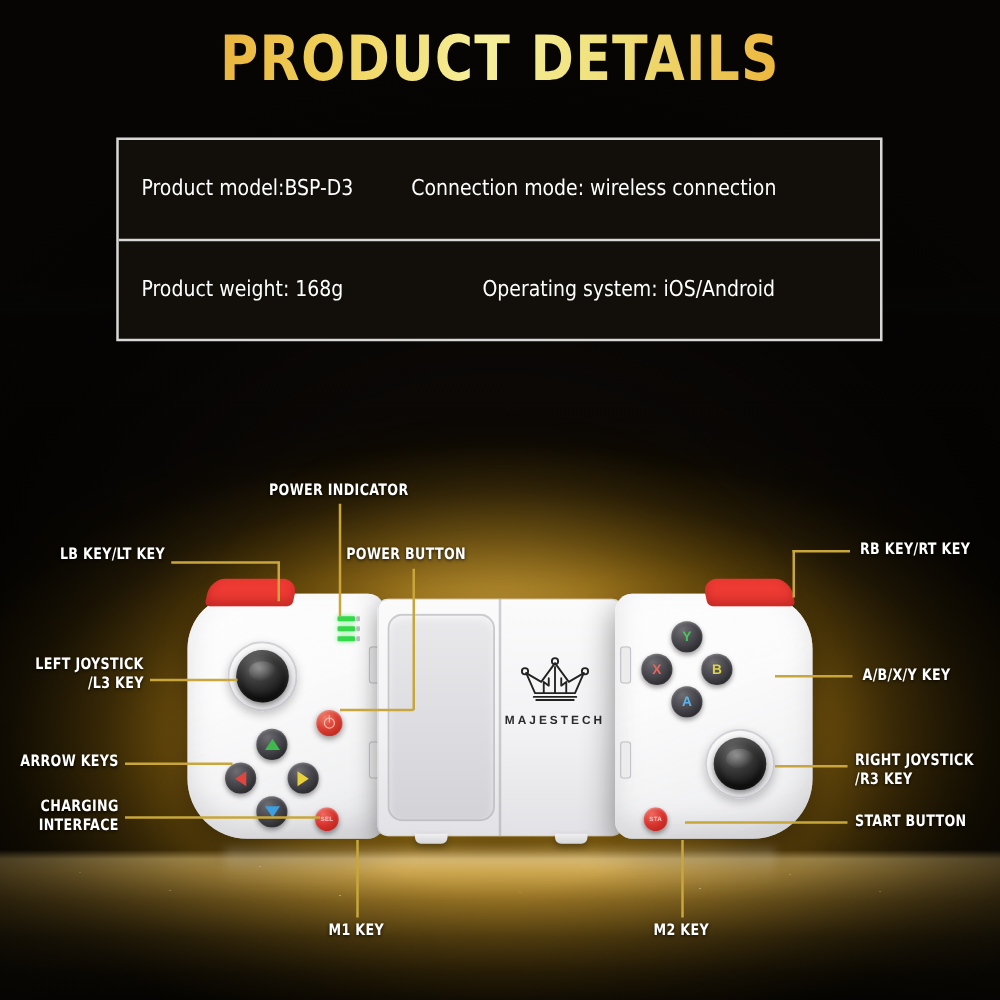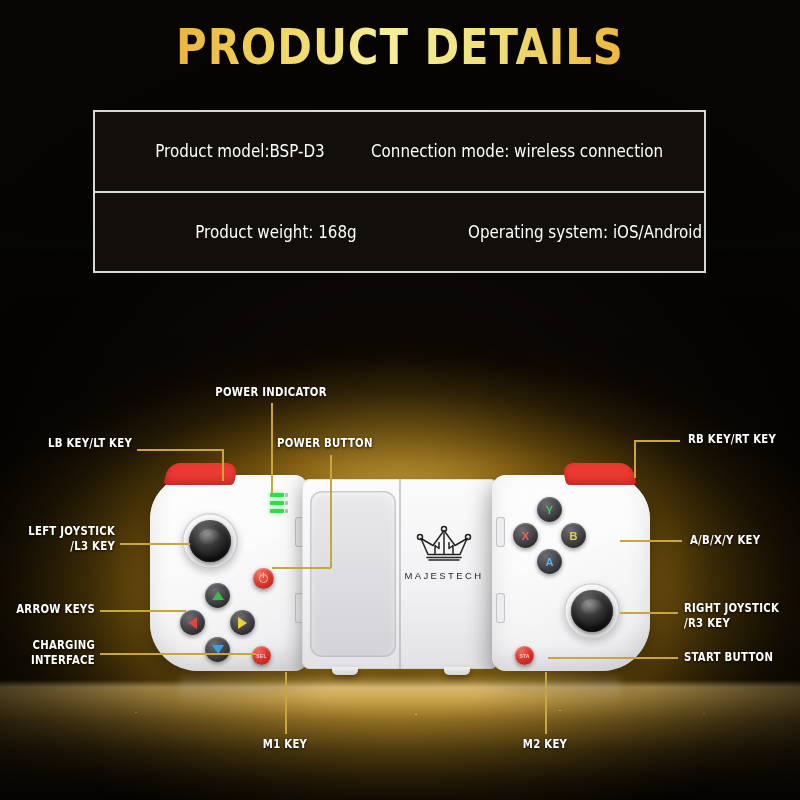--- a/index.html
+++ b/index.html
@@ -78,22 +78,22 @@
     -webkit-background-clip:text; background-clip:text;
     -webkit-text-fill-color:transparent; color:transparent;
   }
 
   
   .spec-table {
     position:absolute; left:93px; top:110px; width:613px; height:163px;
     border:2px solid #d8d8d8; background:#120e0a;
     display:flex; flex-direction:column;
   }
-  .spec-row { flex:1; display:flex; align-items:center; border-bottom:2px solid #d8d8d8;padding-left:42px; }
-  .spec-row:last-child { border-bottom:none;margin-left:40px; }
+  .spec-row { flex:1; display:flex; align-items:center; border-bottom:2px solid #d8d8d8; }
+  .spec-row:last-child { border-bottom:none; }
   .spec-cell {
     color:#fff; font-size:17.5px; font-weight:400; white-space:nowrap;
     font-family:"DejaVu Sans Condensed","Liberation Sans", sans-serif;
     transform:scaleX(.96); transform-origin:0 50%;
   }
   .spec-cell.c1 { padding-left:19px; }
   .spec-cell.c2 { }
   .r1 .c2 { margin-left:39px; }
   .r2 .c2 { margin-left:55px; }
   .r3 .c2 { margin-left:104px; }
@@ -142,21 +142,21 @@
     border-radius:8px;
     box-shadow:0 8px 20px rgba(0,0,0,.35), inset 0 0 0 1px rgba(200,200,206,.5);
   }
   .cradle {
     position:absolute; left:8px; top:12px; width:86px; height:166px;
     background:linear-gradient(180deg,#e9e9ec 0%, #dedee2 50%, #d2d2d7 100%);
     border-radius:12px; box-shadow:inset 0 0 0 1.5px rgba(175,175,182,.6), inset 0 3px 8px rgba(255,255,255,.7);
   }
   .logo-area { position:absolute; right:6px; top:44px; width:96px; text-align:center; }
   .logo-text {
-    font-size:9.5px; letter-spacing:2.4px; color:#2a2a2c; font-weight:400; margin-top:3px;
+    font-size:9.5px; letter-spacing:2.4px; color:#2a2a2c; font-weight:700; margin-top:3px;
     font-family:"Liberation Sans", sans-serif;
   }
   .seam { position:absolute; left:97px; top:0; width:1.5px; height:190px; background:rgba(160,160,168,.5); }
 
   .tab { position:absolute; width:9px; height:30px; background:#ececed; border-radius:3px; box-shadow:inset 0 0 0 1px rgba(170,170,178,.6); }
 
   
   .stick { position:absolute; width:56px; height:56px; border-radius:50%;
     background:radial-gradient(circle at 36% 30%, #ffffff 0%, #f2f2f4 52%, #d9d9df 100%);
     box-shadow:inset 0 0 0 1.5px rgba(178,178,186,.55), 0 3px 8px rgba(0,0,0,.22); }

